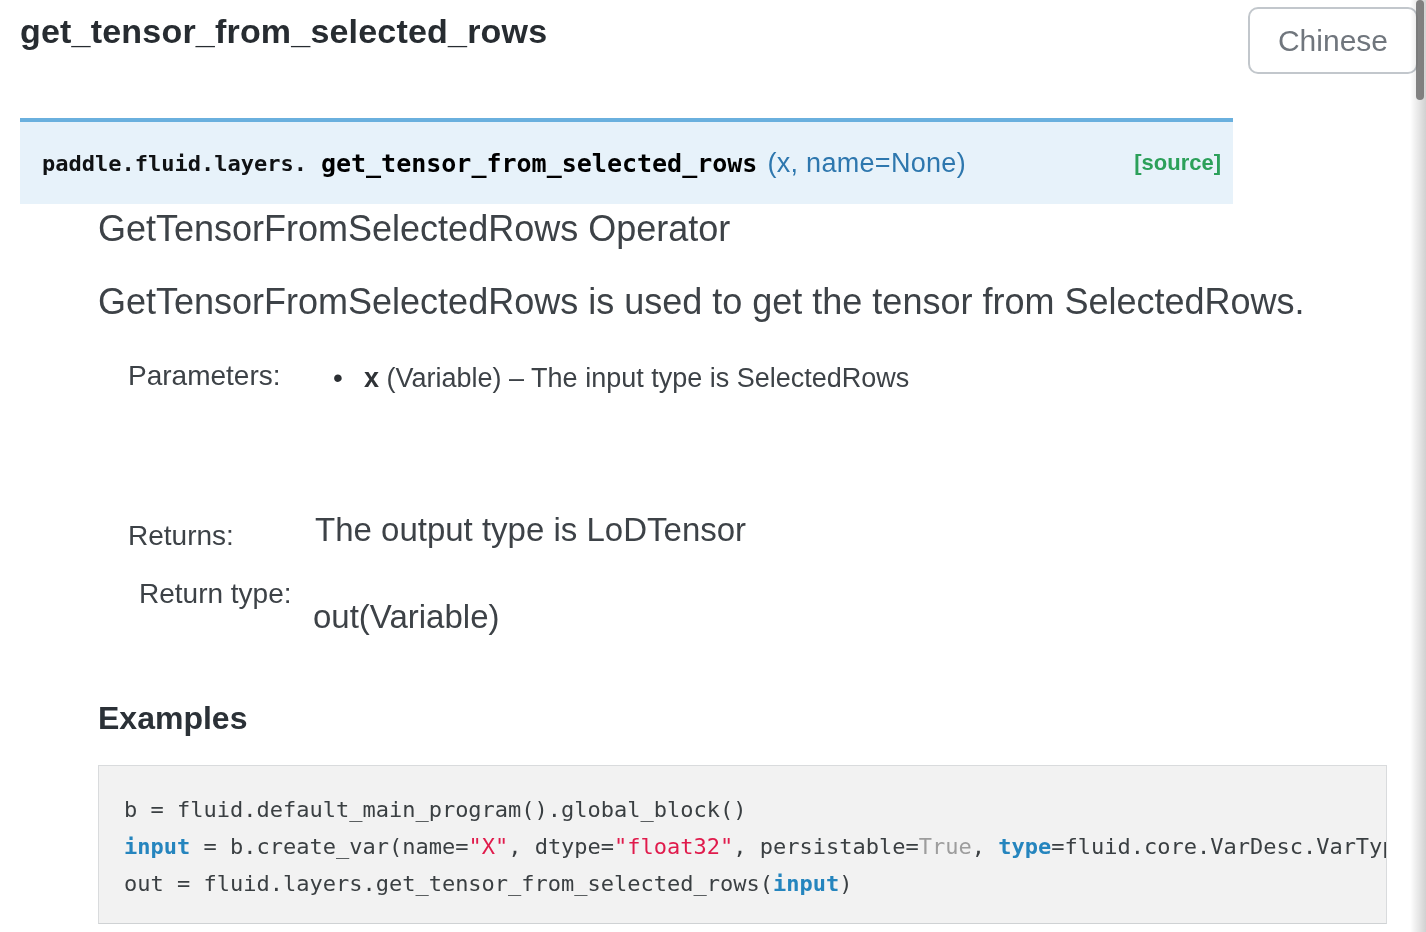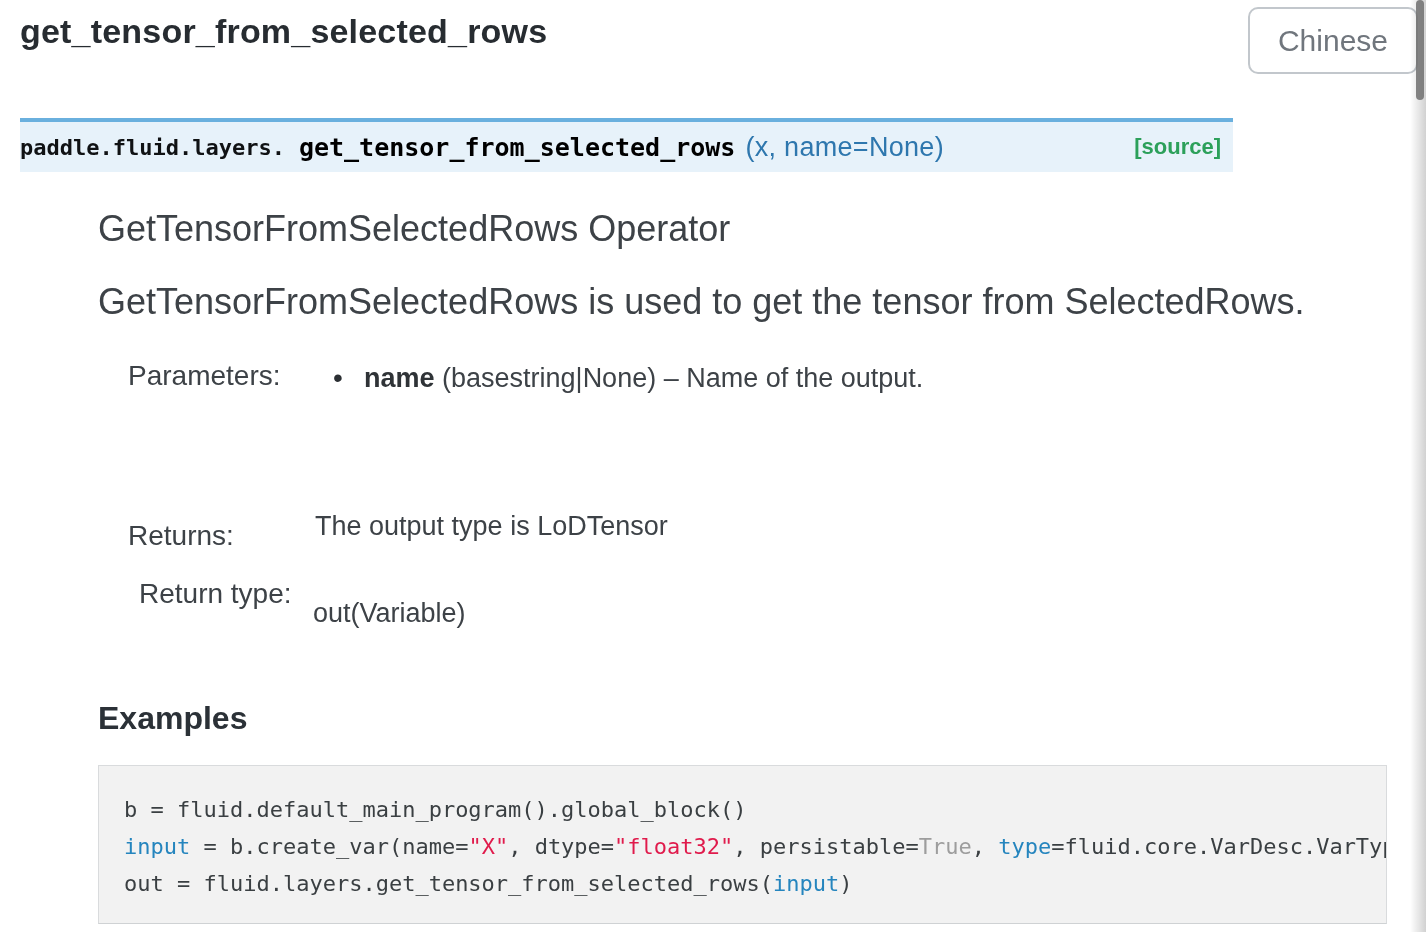--- a/index.html
+++ b/index.html
@@ -7,24 +7,24 @@
               font-family:"Liberation Sans", sans-serif; position:relative; }
 
   .page-title { position:absolute; left:20px; top:12px;
                 font-size:34px; font-weight:700; color:#272c31; letter-spacing:0.2px; }
 
   .lang-btn { position:absolute; left:1248px; top:7px; width:170px; height:67px;
               background:#ffffff; border:2px solid #c2c7cc; border-radius:10px;
               color:#70767d; font-size:30px; font-family:"Liberation Sans", sans-serif;
               display:flex; align-items:center; justify-content:center; cursor:pointer; }
 
-  .signature { position:absolute; left:20px; top:118px; width:1213px; height:54px;
+  .signature { position:absolute; left:20px; top:118px; width:1213px; height:86px;
                background:var(--signature-bg, #e7f2fa);
                border-top:4px solid var(--signature-border, #6ab0de);
-               display:flex; align-items:center; }
+               display:flex; align-items:center; padding-left:22px; }
   .sig-prefix { font-family:"DejaVu Sans Mono", monospace; font-weight:700;
                 font-size:22px; color:#101214; }
   .sig-name   { font-family:"DejaVu Sans Mono", monospace; font-weight:700;
                 font-size:25px; color:#000000; margin-left:14px; }
   .sig-params { font-weight:400; font-size:27px; color:var(--signature-params, #2e77ae);
                 margin-left:10px; letter-spacing:0.3px; }
   .sig-source { font-weight:700; font-size:22px; color:var(--source-link, #2ca05a);
                 margin-left:auto; margin-right:12px; text-decoration:none; cursor:pointer; }
 
   .desc { position:absolute; left:98px; font-size:36px; color:#3d4247; }
@@ -36,34 +36,34 @@
   .label-returns    { top:520px; }
   .label-rtype      { top:578px;margin-left:11px; }
 
   .params-list { position:absolute; left:333px; top:363px; list-style:none; }
   .params-list li { position:relative; padding-left:31px; font-size:27px;
                     color:#3d4247; margin-bottom:24px; line-height:31px; }
   .params-list li::before { content:"\2022"; position:absolute; left:0; top:-1px;
                             font-size:28px; color:#2b2f33; }
   .param-name { font-weight:700; color:#2f3337; }
 
-  .field-value { position:absolute; font-size:27px; color:#3d4247; }
+  .field-value { position:absolute; font-size:33px; color:#3d4247; }
   .value-returns { left:315px; top:511px; }
   .value-rtype   { left:313px; top:598px; }
 
   .examples-heading { position:absolute; left:98px; top:700px;
                       font-size:32px; font-weight:700; color:#2b3137; }
 
   .code-block { position:absolute; left:98px; top:765px; width:1289px; height:159px;
                 background:#f2f2f2; border:1px solid #d9dbdd; border-bottom-color:#cfd2d4;
                 padding:25px 0 0 25px; overflow:hidden; cursor:text; }
   .code-line { font-family:"DejaVu Sans Mono", monospace; font-size:22px;
                line-height:37px; white-space:pre; color:#3a3f42; }
   .c-plain  { color:#3a3f42; }
-  .c-name   { color:var(--code-name, #2585be); }
+  .c-name   { color:var(--code-name, #2585be);font-weight:bold; }
   .c-string { color:var(--code-string, #e01b4c); }
   .c-const  { color:var(--code-const, #9d9d9d); }
 
   .right-shade { position:absolute; right:0; top:0; width:16px; height:932px;
                  background:linear-gradient(to right, rgba(0,0,0,0), rgba(0,0,0,0.18)); }
   .scrollbar-thumb { position:absolute; right:2px; top:0; width:8px; height:100px;
                      background:#6e6e6e; border-radius:4px; opacity:0.85; }
 </style>
 </head>
 <body>
@@ -77,21 +77,21 @@
   <span class="sig-name">get_tensor_from_selected_rows</span>
   <span class="sig-params">(x, name=None)</span>
   <a class="sig-source">[source]</a>
 </div>
 
 <p class="desc desc-operator">GetTensorFromSelectedRows Operator</p>
 <p class="desc desc-usage">GetTensorFromSelectedRows is used to get the tensor from SelectedRows.</p>
 
 <span class="field-label label-parameters">Parameters:</span>
 <ul class="params-list">
-    <li><span class="param-name">name</span><span> (basestring|None) – Name of the output.</span></li>
+    <li><span class="param-name">x</span><span> (Variable) – The input type is SelectedRows</span></li>
   </ul>
 
 <span class="field-label label-returns">Returns:</span>
 <span class="field-value value-returns">The output type is LoDTensor</span>
 
 <span class="field-label label-rtype">Return type:</span>
 <span class="field-value value-rtype">out(Variable)</span>
 
 <h2 class="examples-heading">Examples</h2>
 

